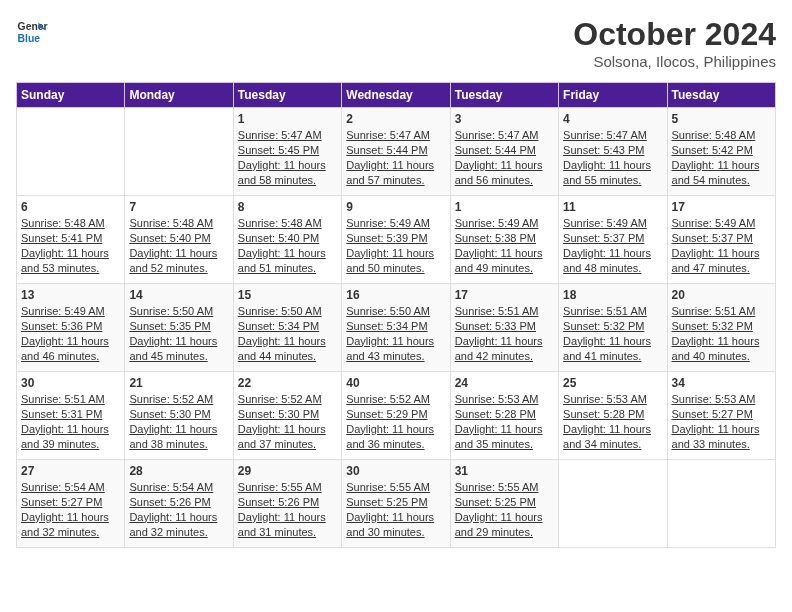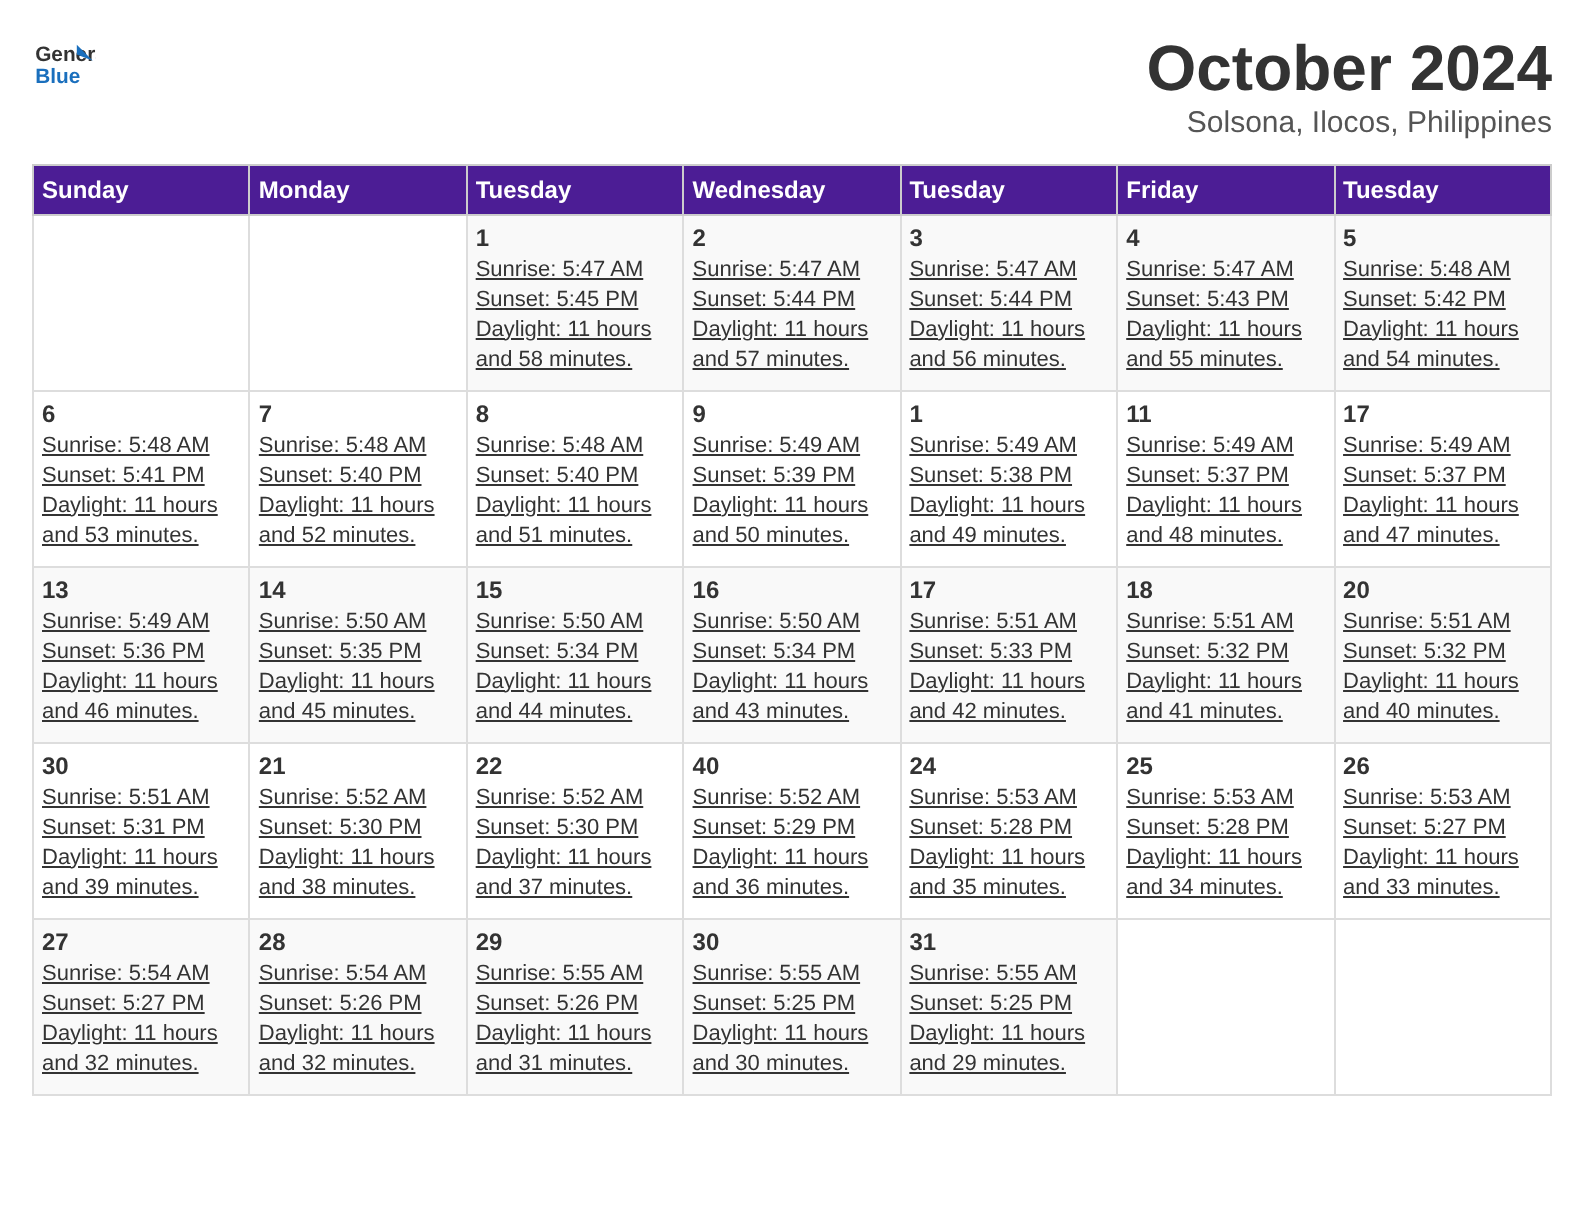--- a/index.html
+++ b/index.html
@@ -262,21 +262,21 @@
 Sunset: 5:28 PM
 Daylight: 11 hours and 35 minutes.</div>
         </td>
         <td>
           <span class="day-num">25</span>
           <div class="cell-info" style="white-space: pre-line;">Sunrise: 5:53 AM
 Sunset: 5:28 PM
 Daylight: 11 hours and 34 minutes.</div>
         </td>
         <td>
-          <span class="day-num">26</span>
+          <span class="day-num">34</span>
           <div class="cell-info" style="white-space: pre-line;">Sunrise: 5:53 AM
 Sunset: 5:27 PM
 Daylight: 11 hours and 33 minutes.</div>
         </td>
       </tr>
       <tr>
         <td>
           <span class="day-num">27</span>
           <div class="cell-info" style="white-space: pre-line;">Sunrise: 5:54 AM
 Sunset: 5:27 PM

